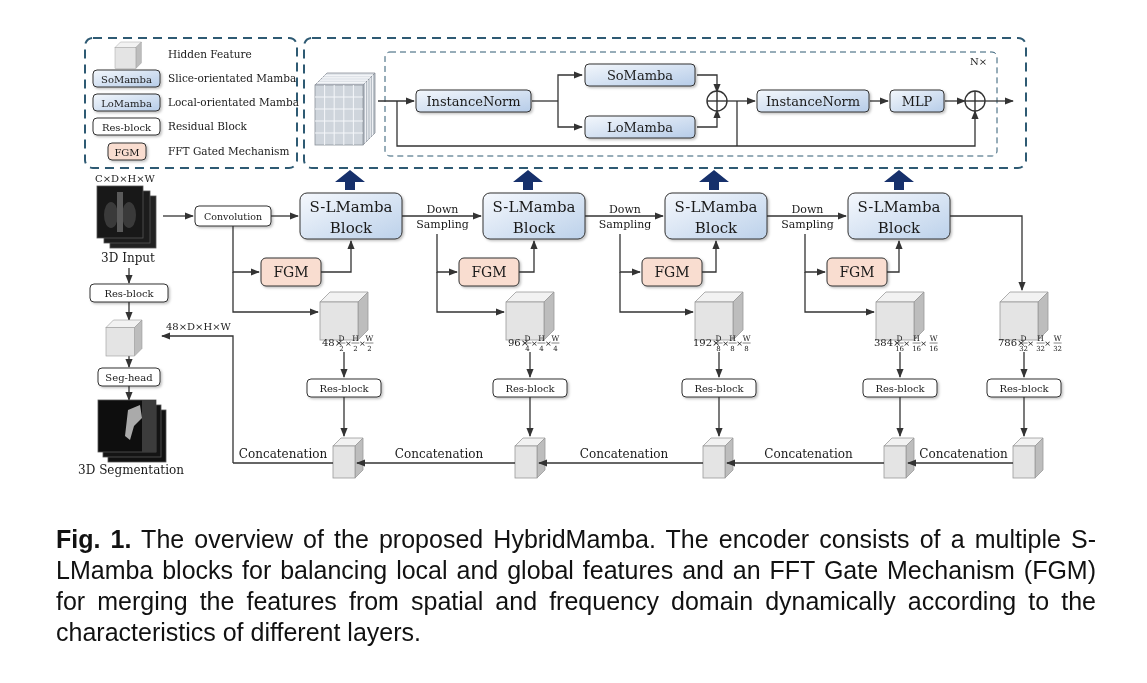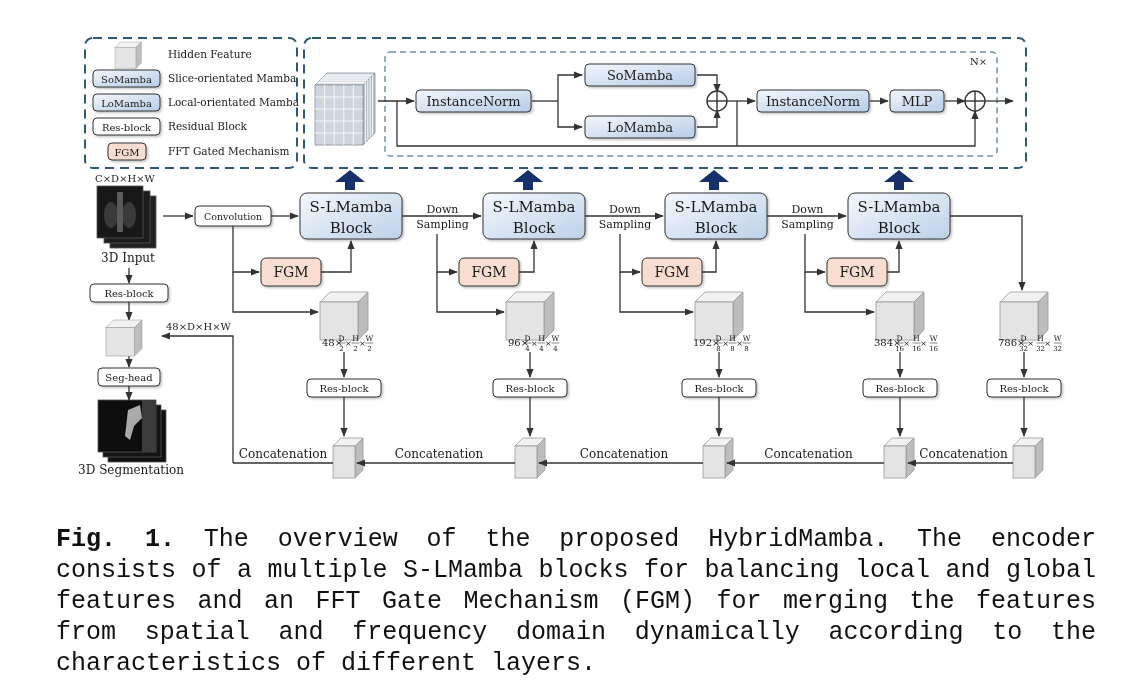--- a/index.html
+++ b/index.html
@@ -1,19 +1,19 @@
 <!DOCTYPE html>
 <html><head>
 <meta charset="utf-8">
 <style>
   html, body { margin:0; padding:0; background:#ffffff; }
   body { width:1147px; height:683px; position:relative; overflow:hidden; font-family:"DejaVu Serif", serif; }
   #diagram { position:absolute; left:0; top:0; }
   .t { font-family:"DejaVu Serif", serif; fill:#1a1a1a; }
-  .caption { position:absolute; left:56px; top:524px; width:1040px; font-family:Liberation Mono, monospace; font-size:25px; line-height:31px; color:#111; text-align:justify; }
+  .caption { position:absolute; left:56px; top:524px; width:1040px; font-family:Liberation Sans, sans-serif; font-size:25px; line-height:31px; color:#111; text-align:justify; }
   .caption b { font-weight:bold; }
 </style>
 </head>
 <body>
 
 <svg id="diagram" width="1147" height="520" viewBox="0 0 1147 520" xmlns="http://www.w3.org/2000/svg">
   <defs>
     <linearGradient id="gMamba" x1="0" y1="0" x2="1" y2="1">
       <stop offset="0" stop-color="#f3f7fc"></stop>
       <stop offset="1" stop-color="#b6cce8"></stop>

